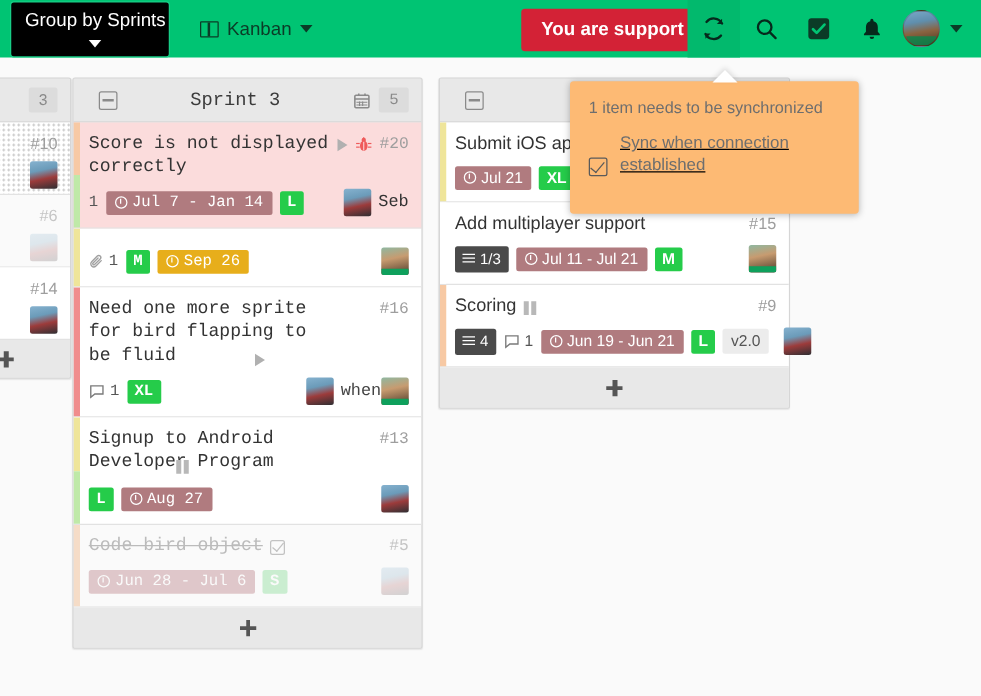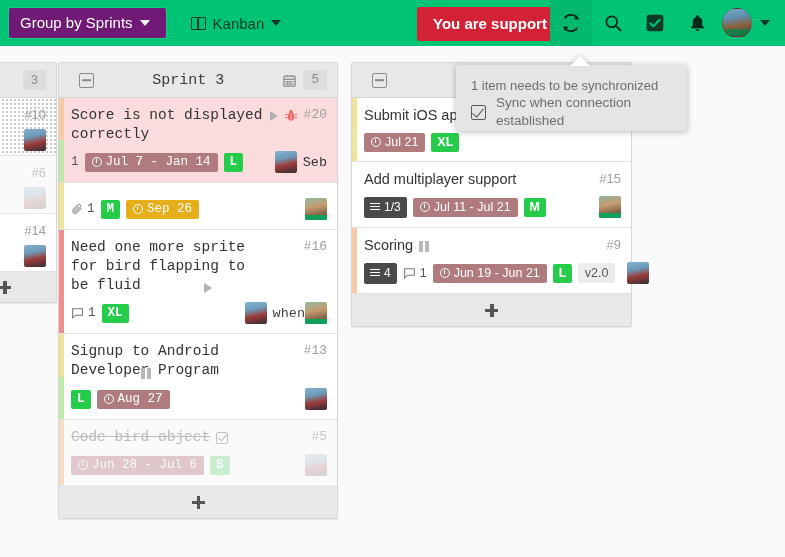--- a/index.html
+++ b/index.html
@@ -13,29 +13,30 @@
   
   .header {
     position: absolute; top: 0; left: 0;
     width: 785px; height: 46px;
     background: #00c473;
     display: flex; align-items: center;
     z-index: 40;
   }
   .grp-btn {
     margin-left: 8px;
-    background: #701a75;
+    background: #000000;
     border: 1px solid #17cd86;
     border-radius: 3px;
     color: #ffffff;
     font-size: 15px;
-    padding: 6px 16px 7px 11px;
+    padding: 6px 2px 7px 11px;
     display: flex; align-items: center; gap: 7px;
     cursor: pointer;
     white-space: nowrap;
+    flex-direction: column;
   }
   .caret {
     width: 0; height: 0;
     border-left: 5px solid transparent;
     border-right: 5px solid transparent;
     border-top: 6px solid currentColor;
     display: inline-block;
   }
   .kanban-btn {
     margin-left: 24px;
@@ -91,38 +92,38 @@
     border: 1px solid rgba(0,0,0,.12);
   }
   .avatar-hdr:after {
     content:""; position:absolute; left:2px; right:2px; bottom:1px; height:7px;
     background: rgba(0,140,80,.75);
   }
 
   
   .popover {
     position: absolute; left: 456px; top: 65px;
-    width: 231px; height: 66px;
-    background: #e5e5e5;
+    width: 231px; height: 106px;
+    background: #fdba74;
     border-radius: 3px;
     box-shadow: 0 1px 6px rgba(0,0,0,.28);
     z-index: 60;
     padding: 13px 14px 0 15px;
   }
   .popover-arrow {
     position: absolute; left: 570px; top: 56px;
     width: 0; height: 0;
     border-left: 10px solid transparent;
     border-right: 10px solid transparent;
     border-bottom: 10px solid #ffffff;
     filter: drop-shadow(0 -2px 2px rgba(0,0,0,.12));
     z-index: 61;
   }
   .pop-title { font-size: 13px; color: #6e6e6e; line-height: 16px; }
-  .pop-row { display: flex; gap: 10px; align-items: center; cursor: pointer; }
+  .pop-row { display: flex; gap: 10px; margin-top: 11px; align-items: flex-end; cursor: pointer; text-decoration: underline; }
   .pop-check {
     width: 15px; height: 15px; flex: 0 0 15px;
     border: 1.6px solid #5a5a5a; border-radius: 2px;
     position: relative; margin-top: 1px;
   }
   .pop-check:after {
     content: ""; position: absolute;
     left: 3px; top: 0px; width: 5px; height: 10px;
     border-right: 1.8px solid #5a5a5a;
     border-bottom: 1.8px solid #5a5a5a;

